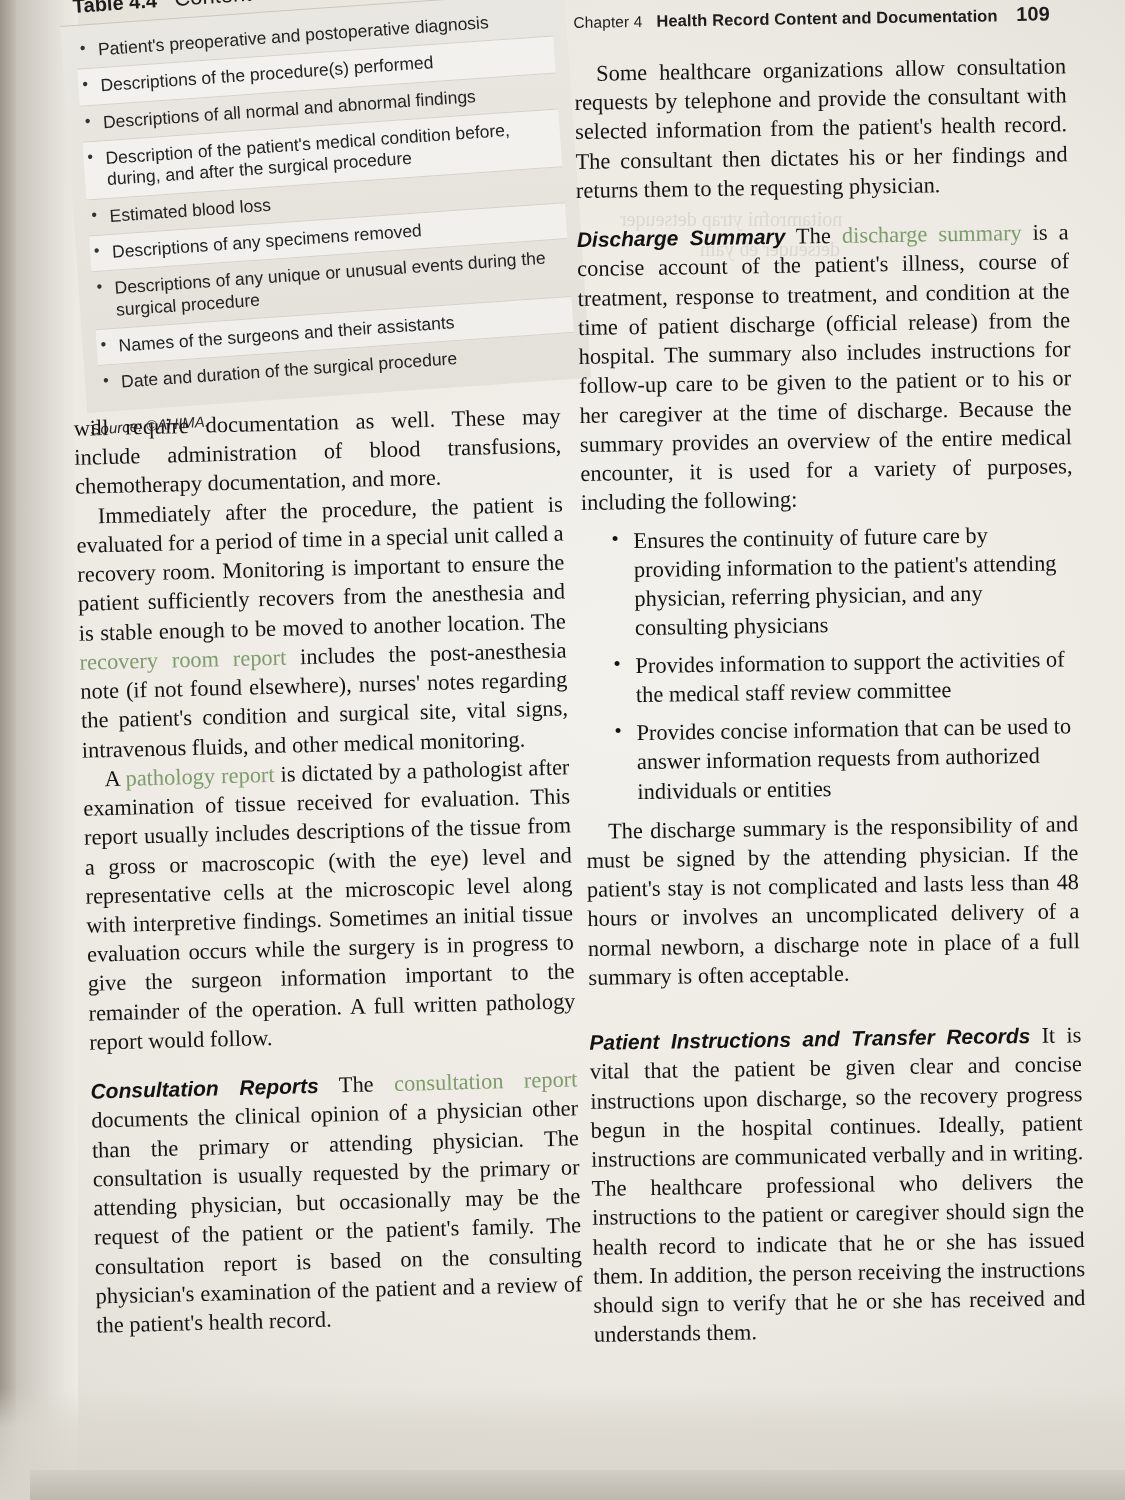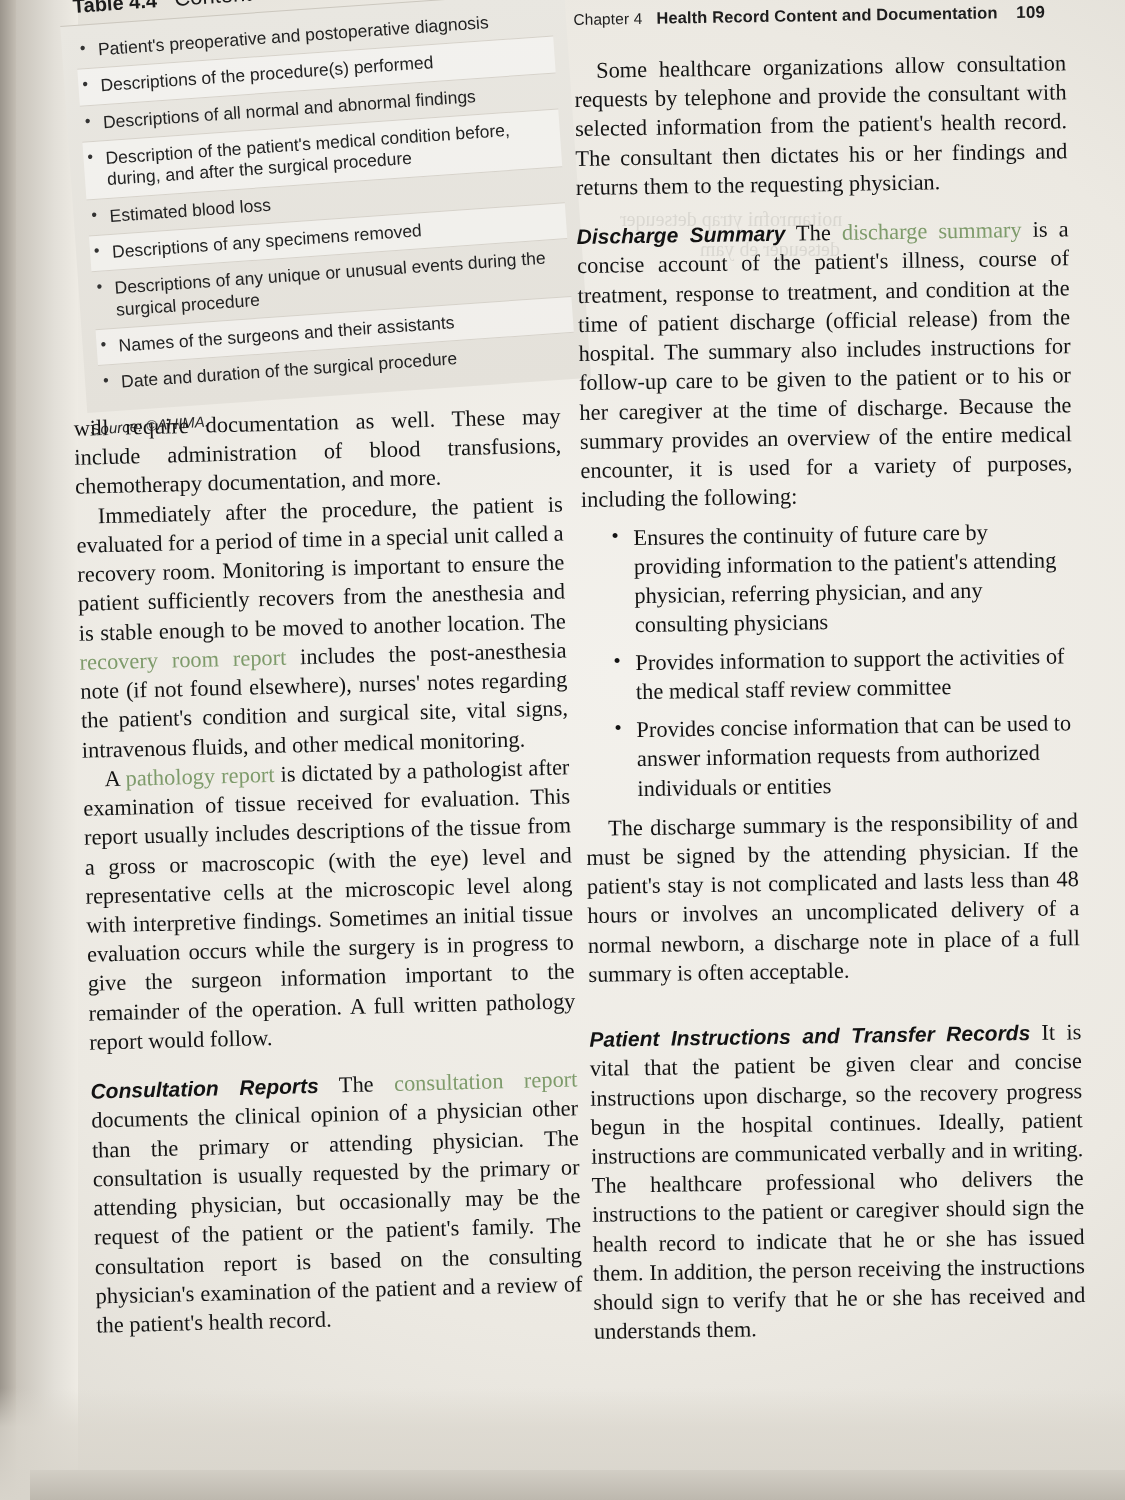--- a/index.html
+++ b/index.html
@@ -80,21 +80,21 @@
     margin: 10px 0 0 0;
     white-space: nowrap;
   }
   .running-head .chap {
     font-weight: normal;
     font-size: 15.5px;
   }
   .running-head .pageno {
     margin-left: 14px;
     font-weight: bold;
-    font-size: 17px;
+    font-size: 20px;
   }
 
   p {
     margin: 0;
     font-size: 22.4px;
     line-height: 1.305;
     text-align: justify;
     text-justify: inter-word;
     hyphens: manual;
     color: #141414;

